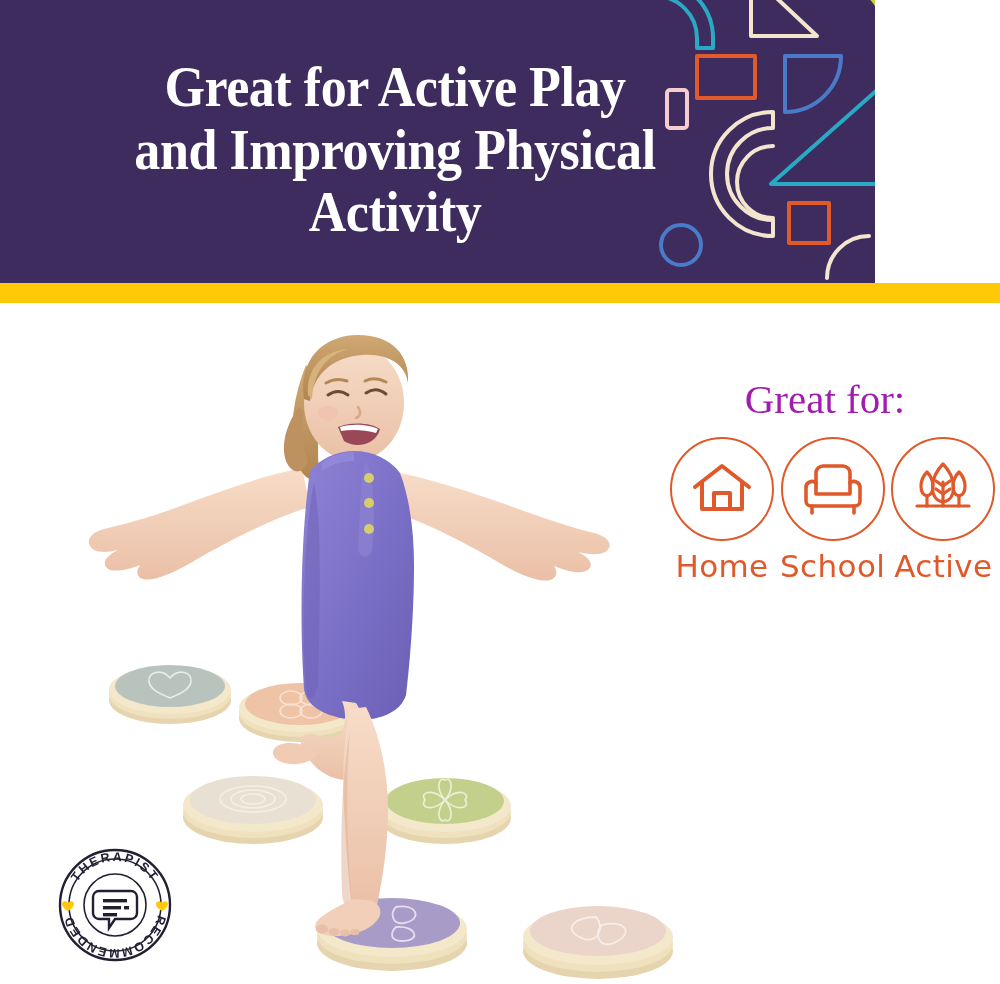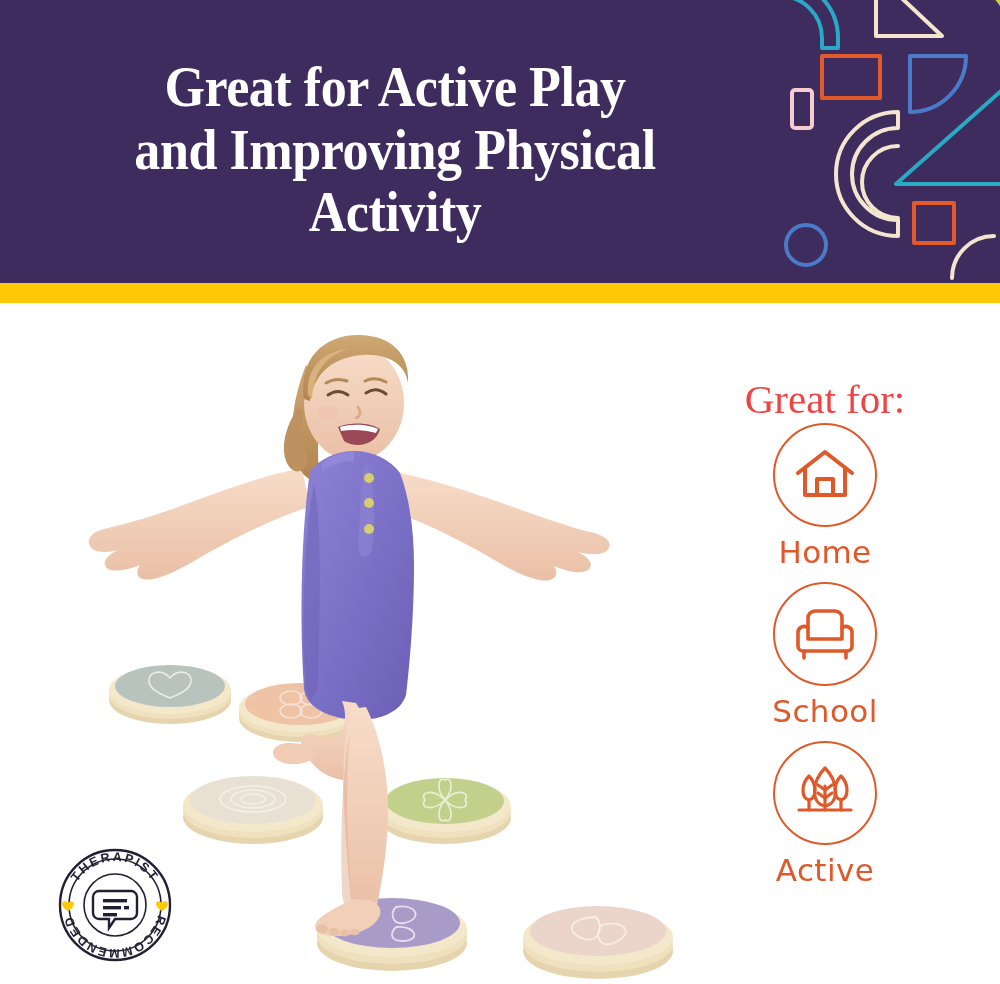--- a/index.html
+++ b/index.html
@@ -5,21 +5,21 @@
 <style>
   * { margin:0; padding:0; box-sizing:border-box; }
   html,body { background:#ffffff; }
   body {
     width:1000px; height:984px; position:relative; overflow:hidden;
     font-family:"Liberation Sans", sans-serif;
   }
 
   
   .header {
-    position:absolute; left:0; top:0; width:1000px; height:283px;
+    position:absolute; left:0; top:0; width:875px; height:283px;
     background:#3E2C5E; overflow:hidden;
   }
   .headline {
     position:absolute; left:0; top:56px; width:790px;
     text-align:center; color:#ffffff;
     font-family:"Liberation Serif", serif;
     font-size:56px; line-height:1.12; font-weight:700;
     letter-spacing:-0.5px;
     transform:scaleX(0.93); transform-origin:center top;
   }
@@ -39,26 +39,27 @@
   .stage {
     position:absolute; left:0; top:303px; width:1000px; height:681px;
     background:#ffffff; overflow:hidden;
   }
 
   
   .greatfor {
     position:absolute; left:660px; top:72px; width:330px;
   }
   .greatfor-title {
-    text-align:center; color:#ef4444;
+    text-align:center; color:#a21caf;
     font-family:"Liberation Serif", serif;
     font-size:41px; font-weight:400; letter-spacing:0px;
+    margin-bottom:14px;
   }
   .icon-grid {
-    display:grid; grid-template-columns:1fr;
+    display:grid; grid-template-columns:1fr 1fr 1fr;
     row-gap:12px; column-gap:6px; padding:0 10px;
   }
   .icon-cell { display:flex; flex-direction:column; align-items:center; }
   .icon-circle {
     width:104px; height:104px; border-radius:50%;
     border:2.6px solid #E0592A;
     display:flex; align-items:center; justify-content:center;
   }
   .icon-circle svg { display:block; }
   .icon-label {

